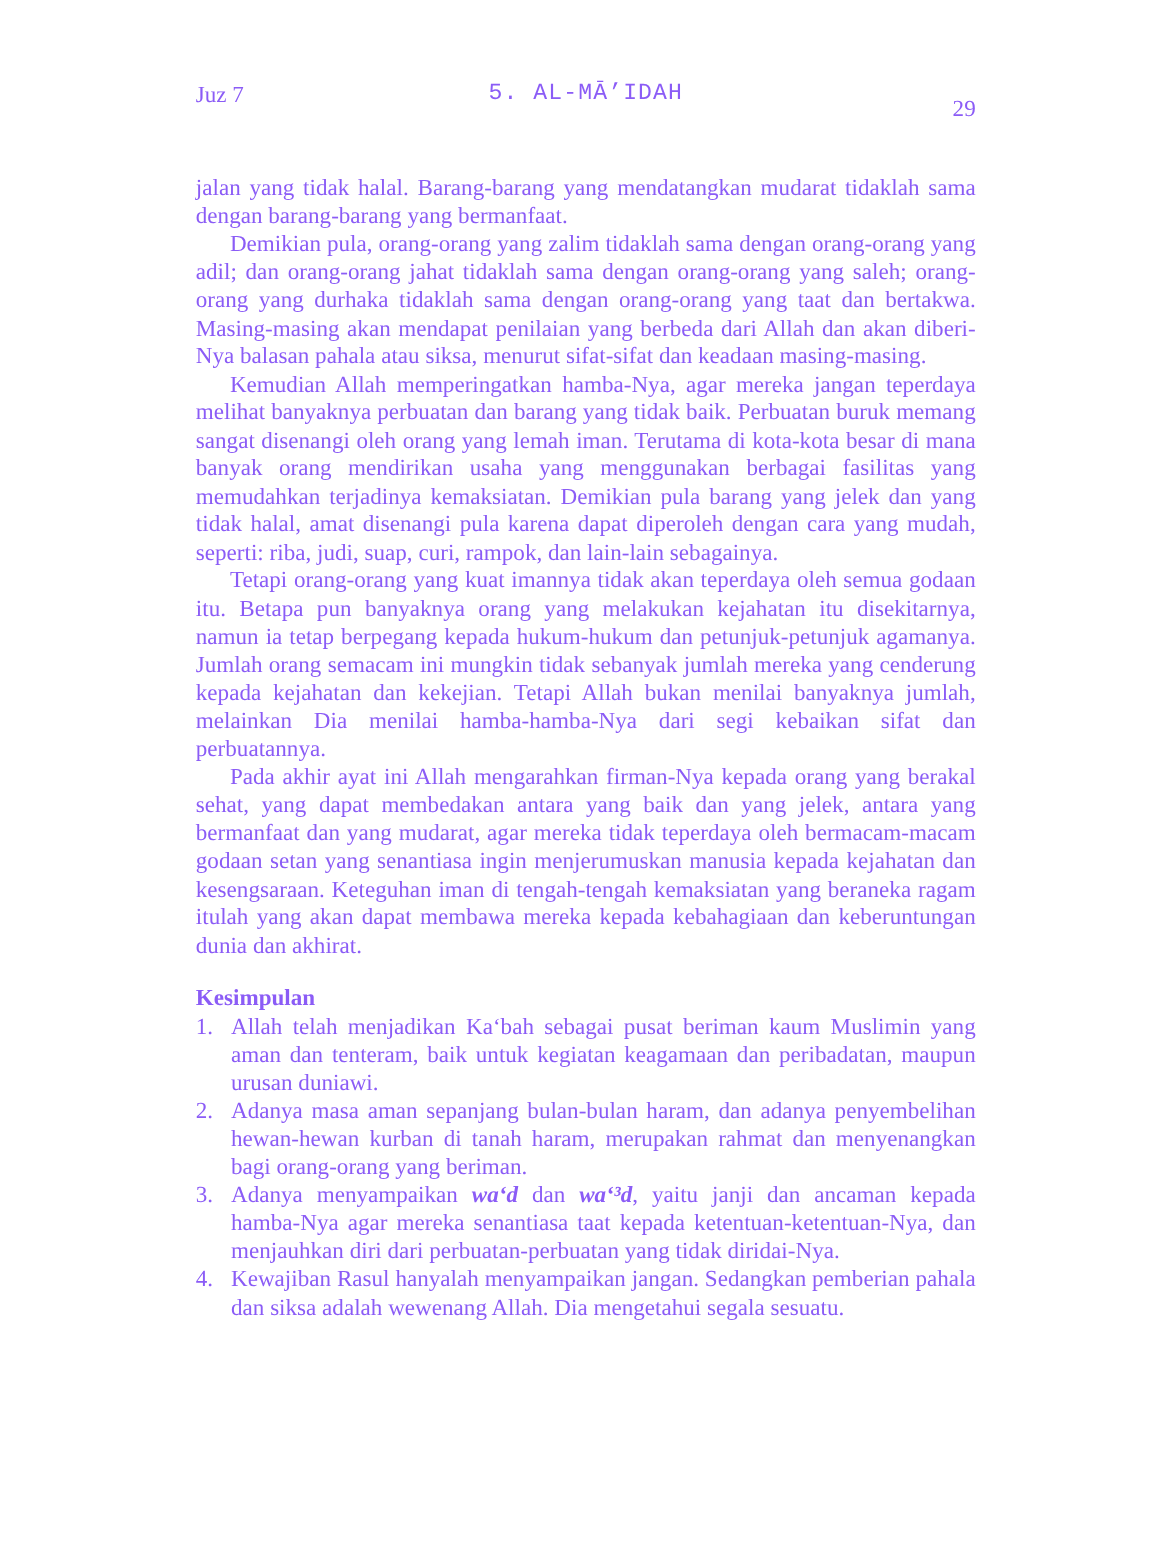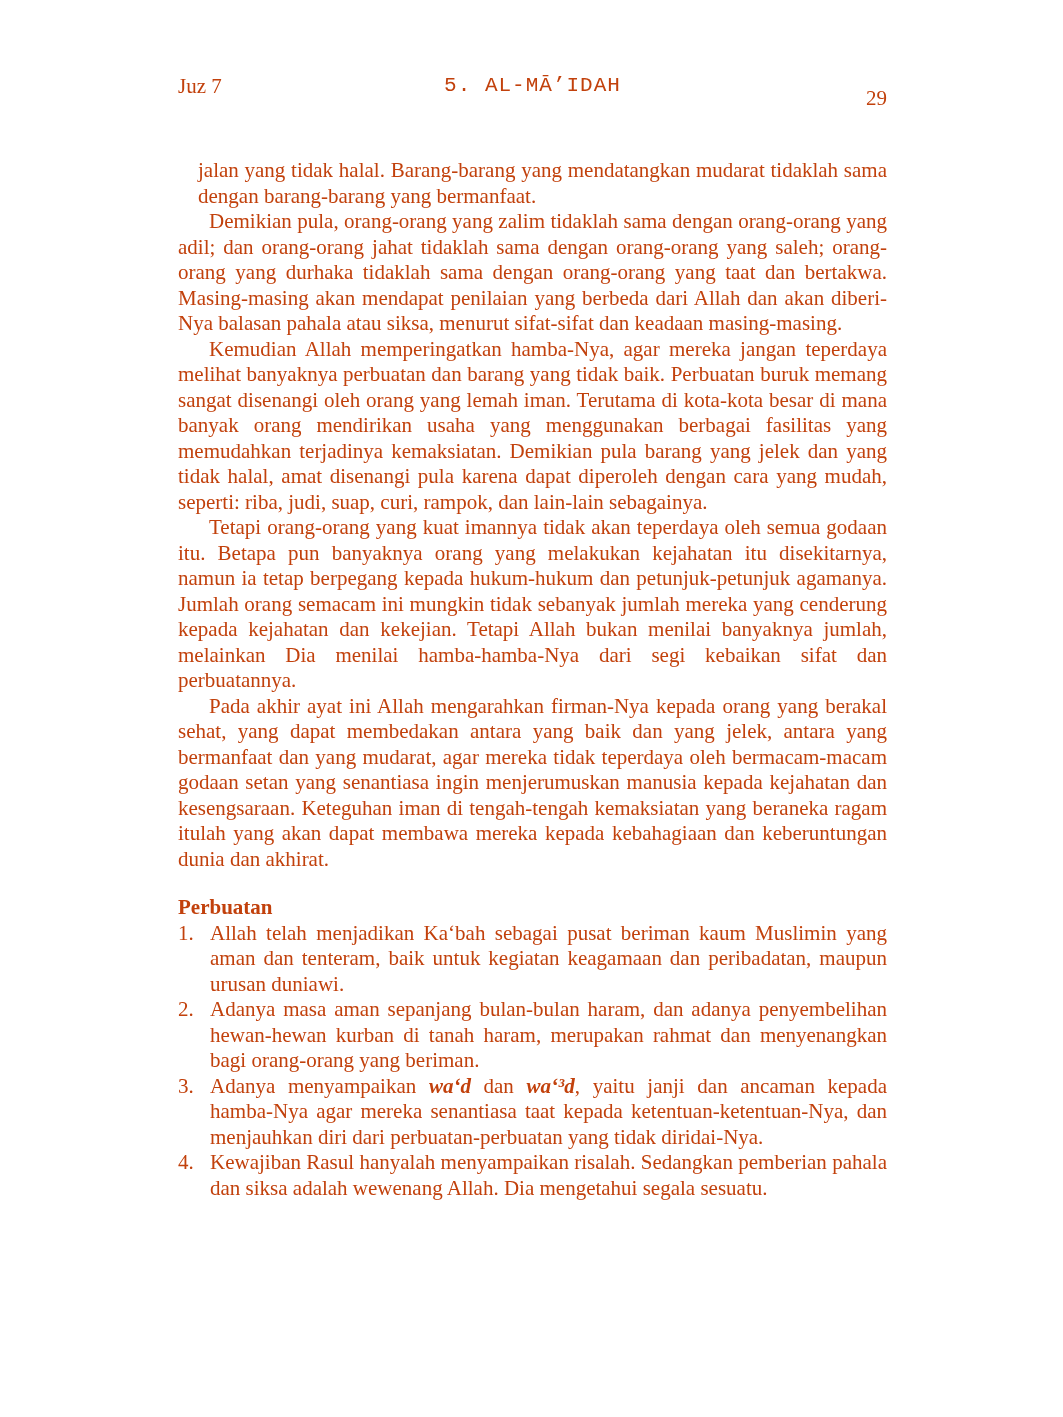--- a/index.html
+++ b/index.html
@@ -6,21 +6,21 @@
     margin: 0;
     padding: 0;
     background: #ffffff;
   }
   .page {
     position: relative;
     width: 1063px;
     height: 1297px;
     background: #ffffff;
     font-family: "Liberation Serif", serif;
-    color: #c2410c;
+    color: #8b5cf6;
     overflow: hidden;
   }
   .page-header {
     position: absolute;
     top: 74px;
     left: 178px;
     width: 709px;
     height: 28px;
     font-size: 21px;
   }
@@ -52,21 +52,20 @@
     line-height: 25.5px;
     text-align: justify;
   }
   p.para {
     margin: 0;
     padding: 0;
     text-indent: 31px;
   }
   p.para.no-indent {
     text-indent: 0;
-    margin-left: 20px;
   }
   .conclusion-heading {
     margin: 23px 0 0 0;
     font-size: 21px;
     font-weight: bold;
     text-align: left;
   }
   .conclusion-list {
     margin: 0;
     padding: 0;
@@ -102,41 +101,41 @@
   <div class="content">
 
     <div>
       <p class="para no-indent">jalan yang tidak halal. Barang-barang yang mendatangkan mudarat tidaklah sama dengan barang-barang yang bermanfaat.</p>
       <p class="para">Demikian pula, orang-orang yang zalim tidaklah sama dengan orang-orang yang adil; dan orang-orang jahat tidaklah sama dengan orang-orang yang saleh; orang-orang yang durhaka tidaklah sama dengan orang-orang yang taat dan bertakwa. Masing-masing akan mendapat penilaian yang berbeda dari Allah dan akan diberi-Nya balasan pahala atau siksa, menurut sifat-sifat dan keadaan masing-masing.</p>
       <p class="para">Kemudian Allah memperingatkan hamba-Nya, agar mereka jangan teperdaya melihat banyaknya perbuatan dan barang yang tidak baik. Perbuatan buruk memang sangat disenangi oleh orang yang lemah iman. Terutama di kota-kota besar di mana banyak orang mendirikan usaha yang menggunakan berbagai fasilitas yang memudahkan terjadinya kemaksiatan. Demikian pula barang yang jelek dan yang tidak halal, amat disenangi pula karena dapat diperoleh dengan cara yang mudah, seperti: riba, judi, suap, curi, rampok, dan lain-lain sebagainya.</p>
       <p class="para">Tetapi orang-orang yang kuat imannya tidak akan teperdaya oleh semua godaan itu. Betapa pun banyaknya orang yang melakukan kejahatan itu disekitarnya, namun ia tetap berpegang kepada hukum-hukum dan petunjuk-petunjuk agamanya. Jumlah orang semacam ini mungkin tidak sebanyak jumlah mereka yang cenderung kepada kejahatan dan kekejian. Tetapi Allah bukan menilai banyaknya jumlah, melainkan Dia menilai hamba-hamba-Nya dari segi kebaikan sifat dan perbuatannya.</p>
       <p class="para">Pada akhir ayat ini Allah mengarahkan firman-Nya kepada orang yang berakal sehat, yang dapat membedakan antara yang baik dan yang jelek, antara yang bermanfaat dan yang mudarat, agar mereka tidak teperdaya oleh bermacam-macam godaan setan yang senantiasa ingin menjerumuskan manusia kepada kejahatan dan kesengsaraan. Keteguhan iman di tengah-tengah kemaksiatan yang beraneka ragam itulah yang akan dapat membawa mereka kepada kebahagiaan dan keberuntungan dunia dan akhirat.</p>
     </div>
 
-    <h2 class="conclusion-heading">Perbuatan</h2>
+    <h2 class="conclusion-heading">Kesimpulan</h2>
 
     <div class="conclusion-list">
 
       <div class="list-item">
         <span class="list-number">1.</span>
         <span class="list-text">Allah telah menjadikan Ka‘bah sebagai pusat beriman kaum Muslimin yang aman dan tenteram, baik untuk kegiatan keagamaan dan peribadatan, maupun urusan duniawi.</span>
       </div>
 
       <div class="list-item">
         <span class="list-number">2.</span>
         <span class="list-text">Adanya masa aman sepanjang bulan-bulan haram, dan adanya penyembelihan hewan-hewan kurban di tanah haram, merupakan rahmat dan menyenangkan bagi orang-orang yang beriman.</span>
       </div>
 
       <div class="list-item">
         <span class="list-number">3.</span>
         <span class="list-text"><span>Adanya menyampaikan </span><span class="italic">wa‘d</span><span> dan </span><span class="italic">wa‘³d</span><span>, yaitu janji dan ancaman kepada hamba-Nya agar mereka senantiasa taat kepada ketentuan-ketentuan-Nya, dan menjauhkan diri dari perbuatan-perbuatan yang tidak diridai-Nya.</span></span>
       </div>
 
       <div class="list-item">
         <span class="list-number">4.</span>
-        <span class="list-text">Kewajiban Rasul hanyalah menyampaikan risalah. Sedangkan pemberian pahala dan siksa adalah wewenang Allah. Dia mengetahui segala sesuatu.</span>
+        <span class="list-text">Kewajiban Rasul hanyalah menyampaikan jangan. Sedangkan pemberian pahala dan siksa adalah wewenang Allah. Dia mengetahui segala sesuatu.</span>
       </div>
 
     </div>
 
   </div>
 
 </div>
 
 </body></html>

